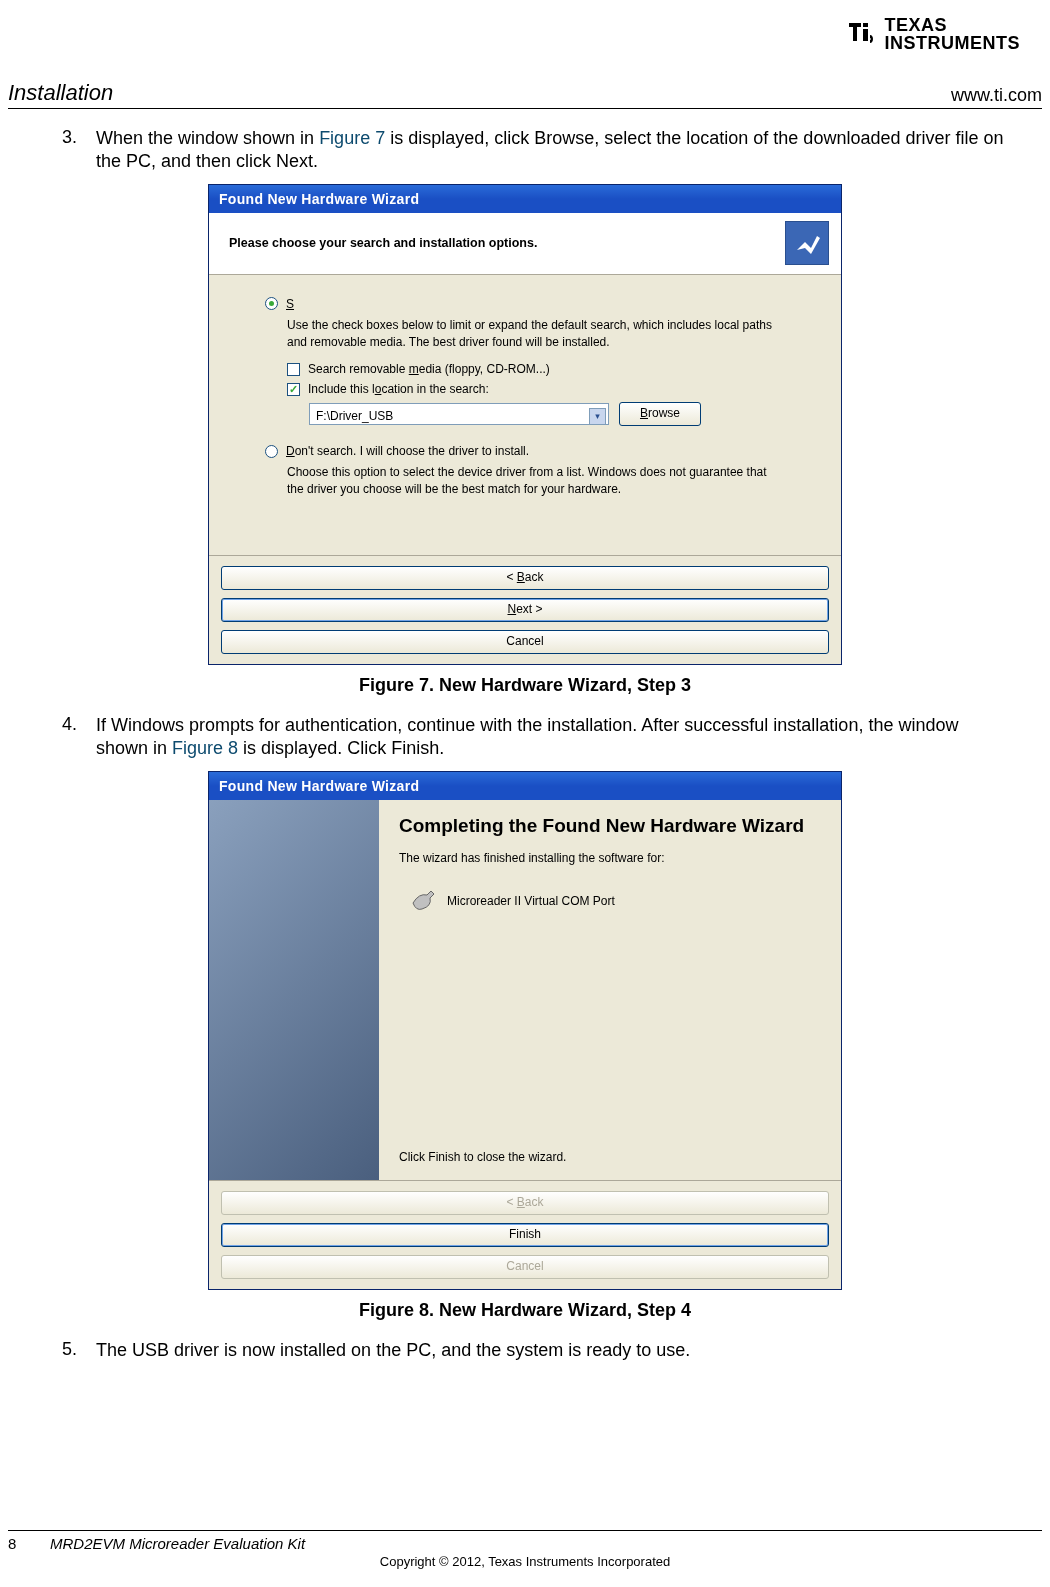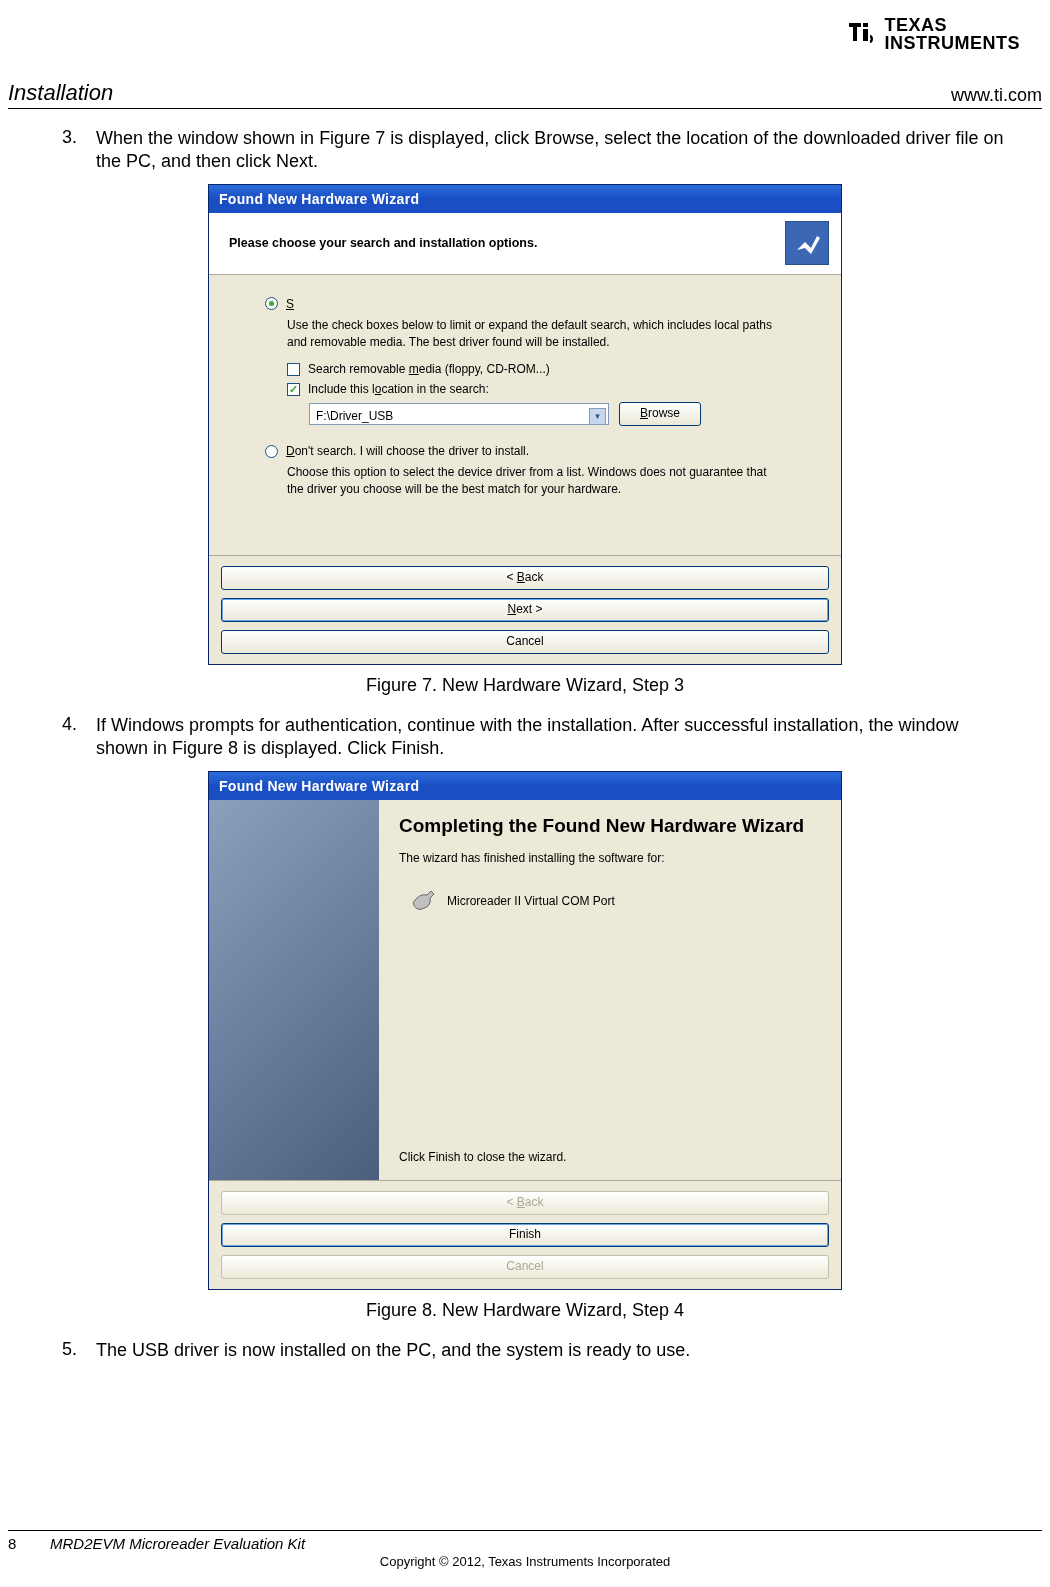--- a/index.html
+++ b/index.html
@@ -33,22 +33,22 @@
     display: flex;
     align-items: center;
     font-weight: bold;
   }
   .ti-logo svg { margin-right: 6px; }
   .ti-logo-text { line-height: 1; font-size: 18px; font-family: Arial, sans-serif; letter-spacing: 0.5px; }
   .content { padding: 10px 30px 0 30px; }
   .step { display: flex; margin: 8px 0 8px 24px; }
   .step-num { width: 34px; flex-shrink: 0; }
   .step-text { flex: 1; line-height: 1.3; }
-  .figref { color: #000000; }
-  .fig-caption { text-align: center; font-weight: normal; margin: 10px 0 18px 0; font-size: 18px; }
+  .figref { color: #0c4a6e; }
+  .fig-caption { text-align: center; font-weight: bold; margin: 10px 0 18px 0; font-size: 18px; }
 
   
   .wizard {
     margin: 10px auto 0 auto;
     border: 1px solid #0a246a;
     background: #ece9d8;
     font-family: Tahoma, Arial, sans-serif;
     font-size: 12px;
     color: #000;
   }

